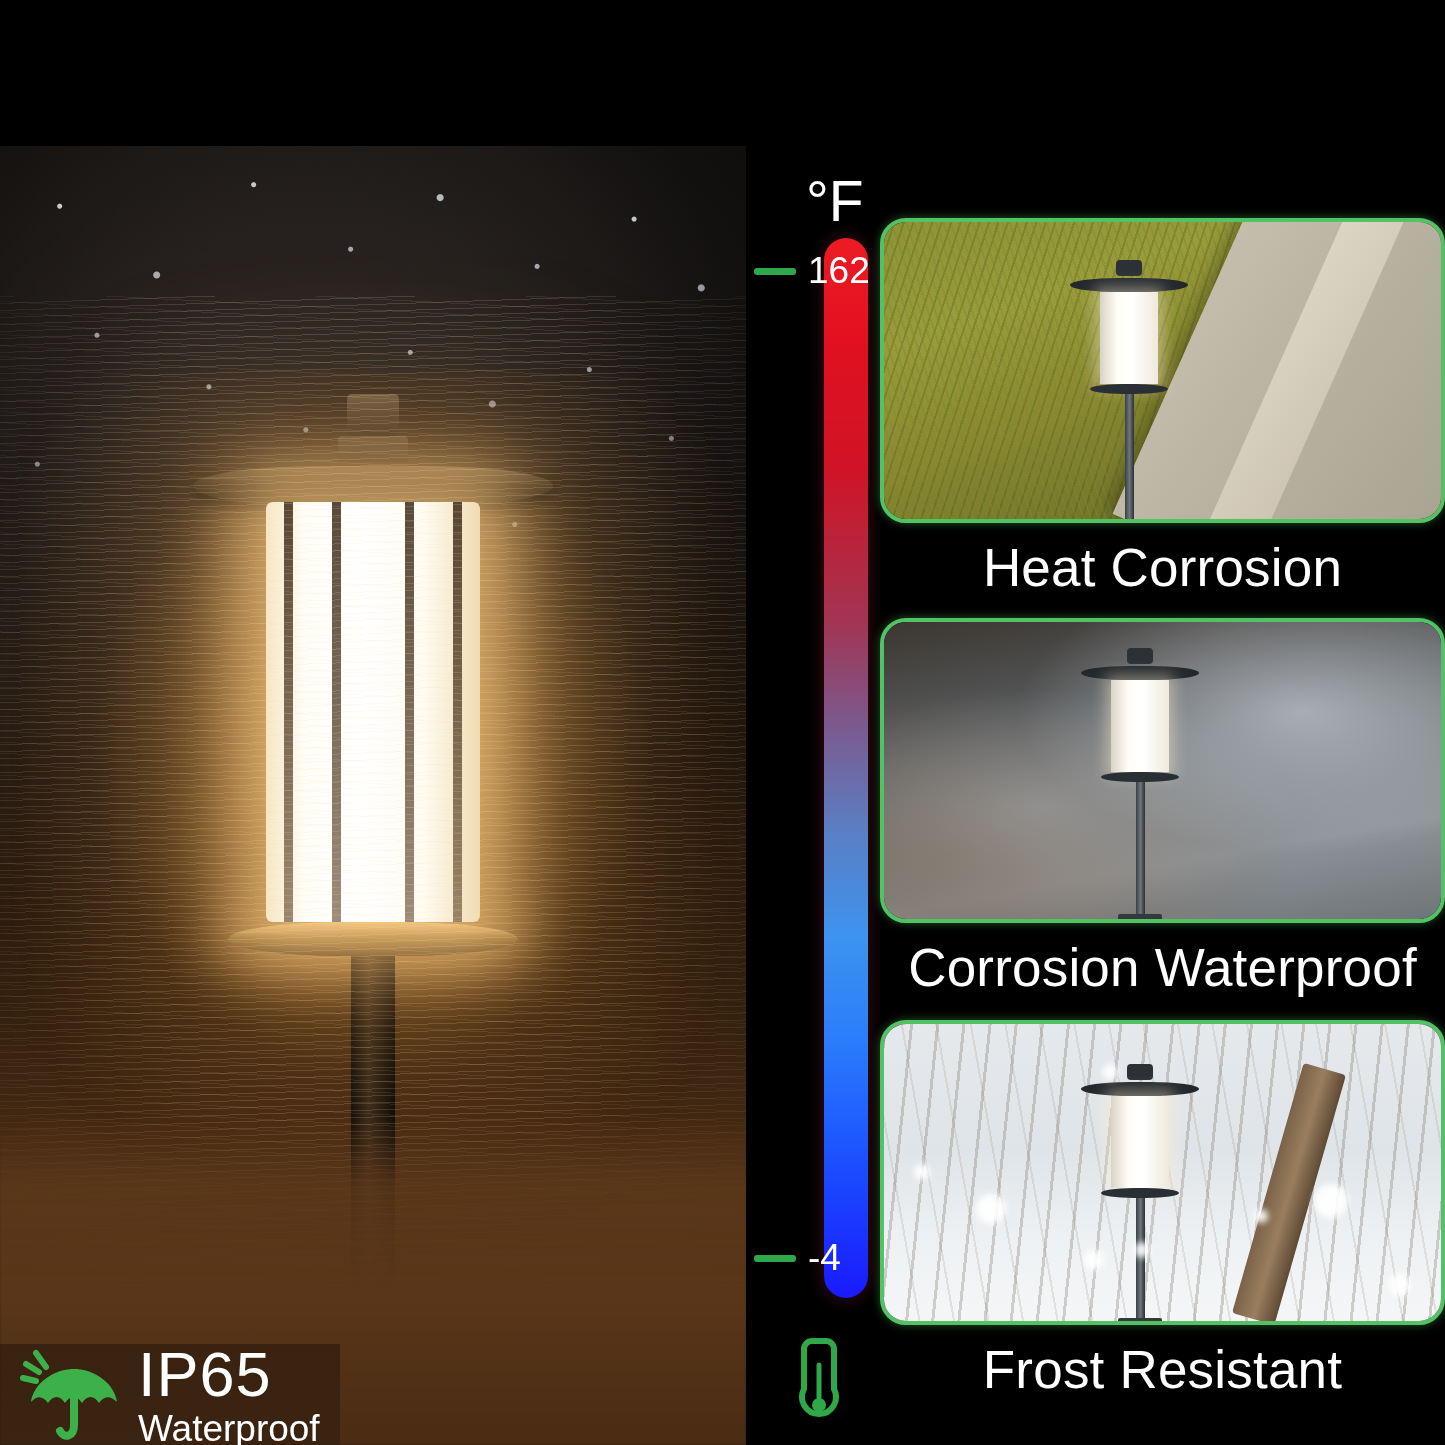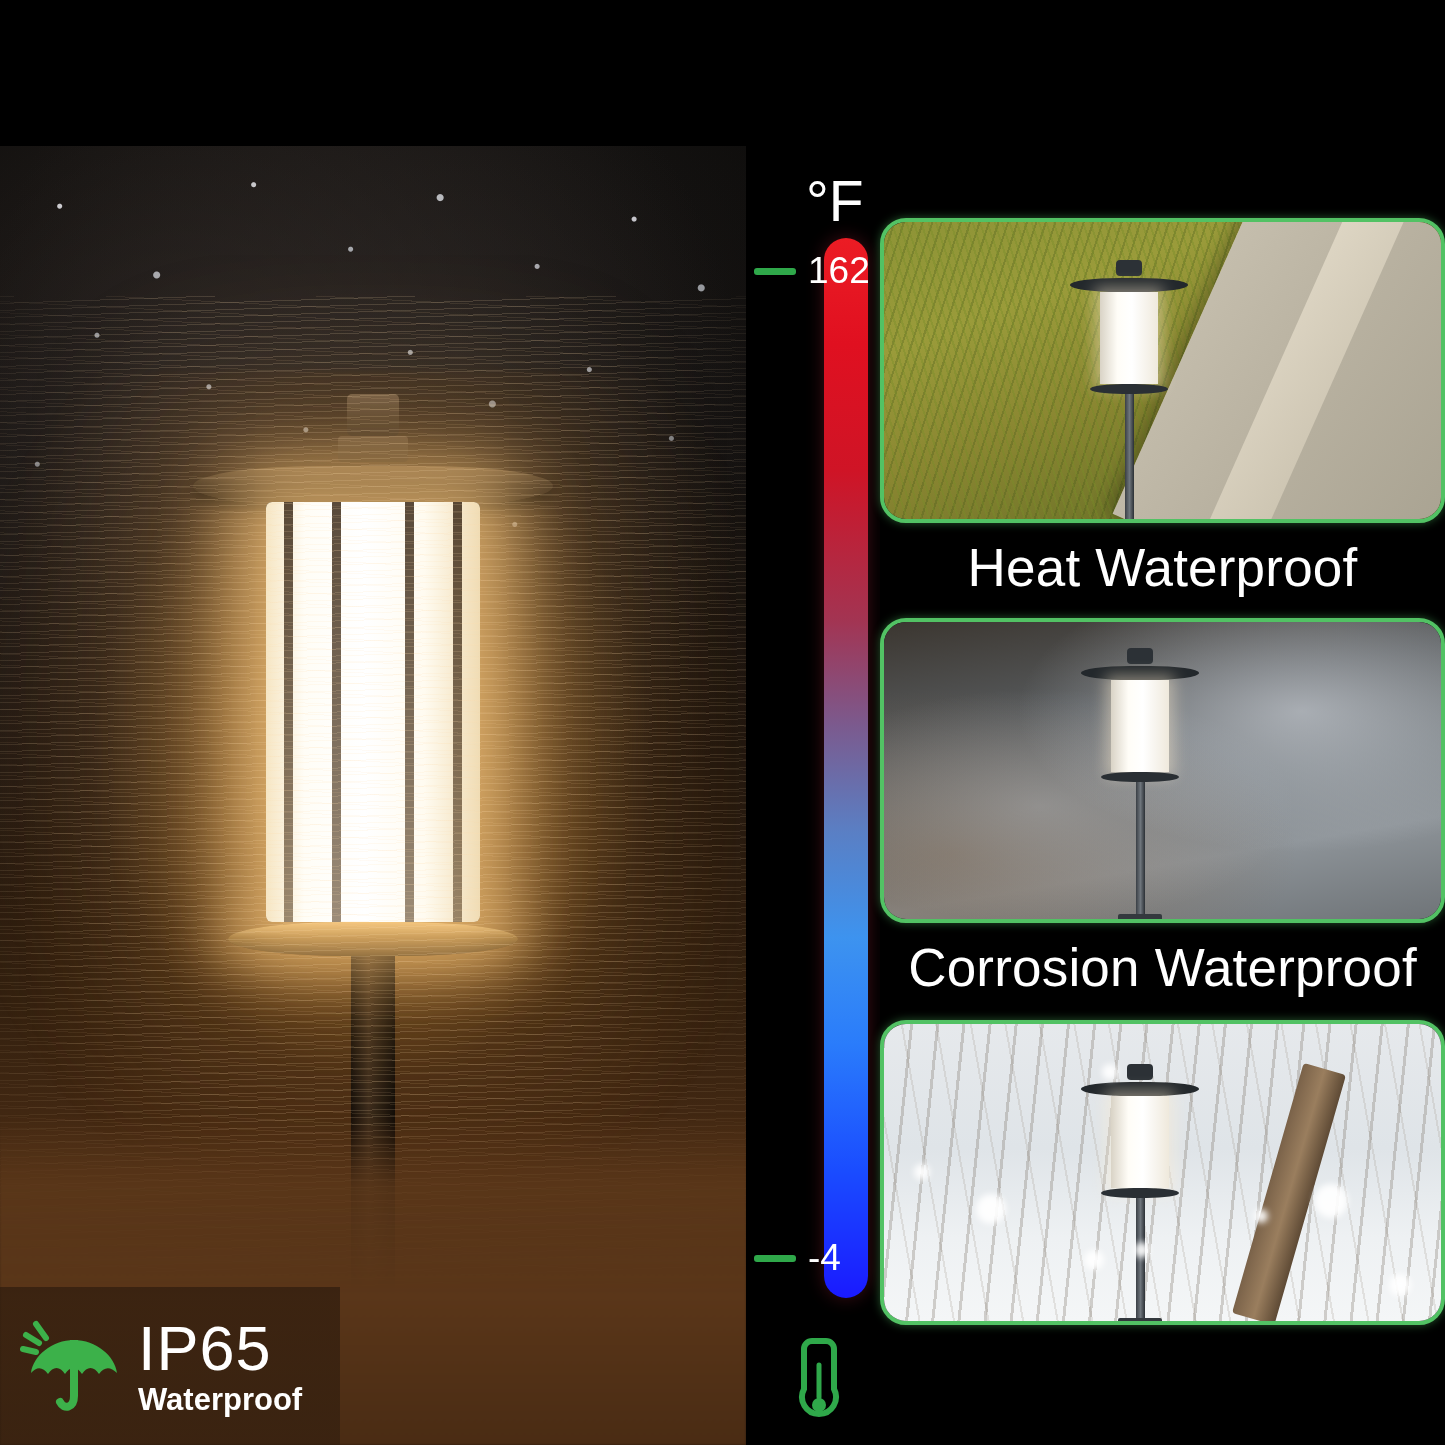--- a/index.html
+++ b/index.html
@@ -96,28 +96,28 @@
   .lamp-pole{ width:44px; height:400px; margin:0 auto;
     background:linear-gradient(90deg,#120d09 0%, #3a2a1b 40%, #241a10 70%, #0e0a07 100%); }
   .hero-ground{
     position:absolute; left:0; bottom:0; width:746px; height:330px;
     background:linear-gradient(180deg, rgba(84,50,22,0) 0%, rgba(92,56,26,.85) 22%, #5a3619 55%, #4a2c14 100%);
     filter:blur(1px);
   }
 
   
   .ip-badge{
-    position:absolute; left:0; bottom:0; width:340px; height:158px;
+    position:absolute; left:0; bottom:0; width:340px; height:101px;
     background:linear-gradient(180deg, rgba(40,24,12,.62) 0%, rgba(46,28,14,.55) 100%);
     display:flex; align-items:center; padding-left:20px; gap:14px;
   }
   .umbrella-icon{ width:104px; height:96px; flex:0 0 auto; }
   .ip-text{ display:flex; flex-direction:column; line-height:1; }
   .ip-code{ color:#fff; font-size:63px; font-weight:400; letter-spacing:1px; }
-  .ip-sub{ color:#fff; font-size:31px; font-weight:700; margin-top:4px; }
+  .ip-sub{ color:#fff; font-size:37px; font-weight:400; margin-top:4px; }
 
   
   .thermo{ position:absolute; left:746px; top:146px; width:134px; height:1299px; background:#000; }
   .thermo-unit{ position:absolute; left:60px; top:22px; color:#fff; font-size:57px; font-weight:400; }
   .thermo-bar{
     position:absolute; left:78px; top:92px; width:44px; height:1060px; border-radius:22px;
     background:linear-gradient(180deg,
       #ec1c24 0%, #e01020 10%, #cf1426 22%, #a33452 36%,
       #7b5a8e 46%, #5a7fc4 56%, #3d93ef 66%, #2a7cfb 76%,
       #1a4cff 88%, #1a1aff 100%);
@@ -271,21 +271,21 @@
         <div class="scene-curb"></div>
         <div class="mini-lamp" style="left:44%; top:38px;">
           <div class="ml-top"></div>
           <div class="ml-cap"></div>
           <div class="ml-glass"></div>
           <div class="ml-ring"></div>
           <div class="ml-pole" style="height:130px"></div>
 
         </div>
       </div>
-      <div class="card-label">Heat Waterproof</div>
+      <div class="card-label">Heat Corrosion</div>
     </div>
 
     <div class="card card-2">
       <div class="card-photo">
         <div class="scene-rock"></div>
         <div class="mini-lamp" style="left:46%; top:26px;">
           <div class="ml-top"></div>
           <div class="ml-cap"></div>
           <div class="ml-glass"></div>
           <div class="ml-ring"></div>
@@ -310,16 +310,17 @@
         </div>
         <span class="flake" style="left:92px;  top:170px; width:30px; height:30px;"></span>
         <span class="flake" style="left:200px; top:226px; width:20px; height:20px;"></span>
         <span class="flake" style="left:250px; top:218px; width:16px; height:16px;"></span>
         <span class="flake" style="left:430px; top:160px; width:34px; height:34px;"></span>
         <span class="flake" style="left:505px; top:250px; width:22px; height:22px;"></span>
         <span class="flake" style="left:218px; top:40px;  width:16px; height:16px;"></span>
         <span class="flake" style="left:370px; top:185px; width:14px; height:14px;"></span>
         <span class="flake" style="left:30px;  top:140px; width:16px; height:16px;"></span>
       </div>
+      <div class="card-label">Frost Resistant</div>
     </div>
 
   </div>
 </div>
 
 </body></html>

